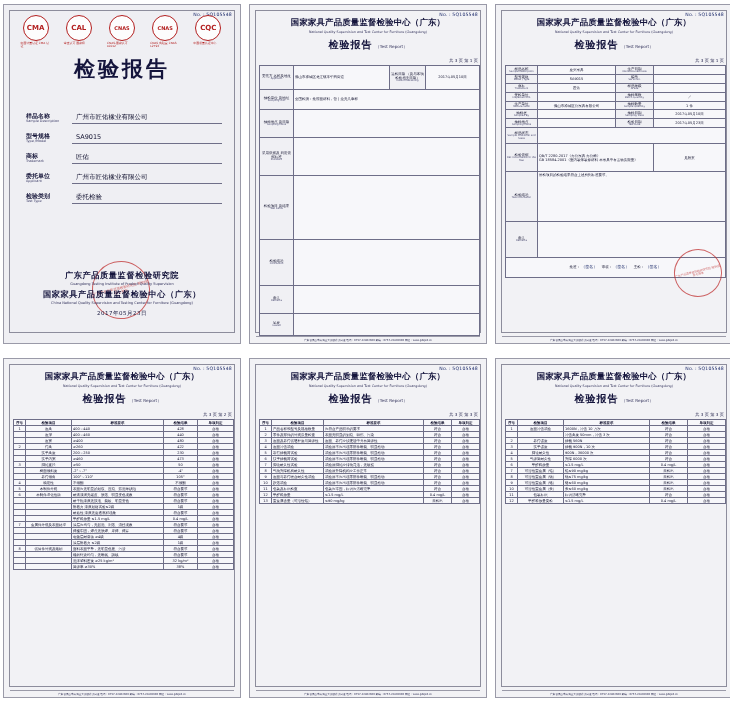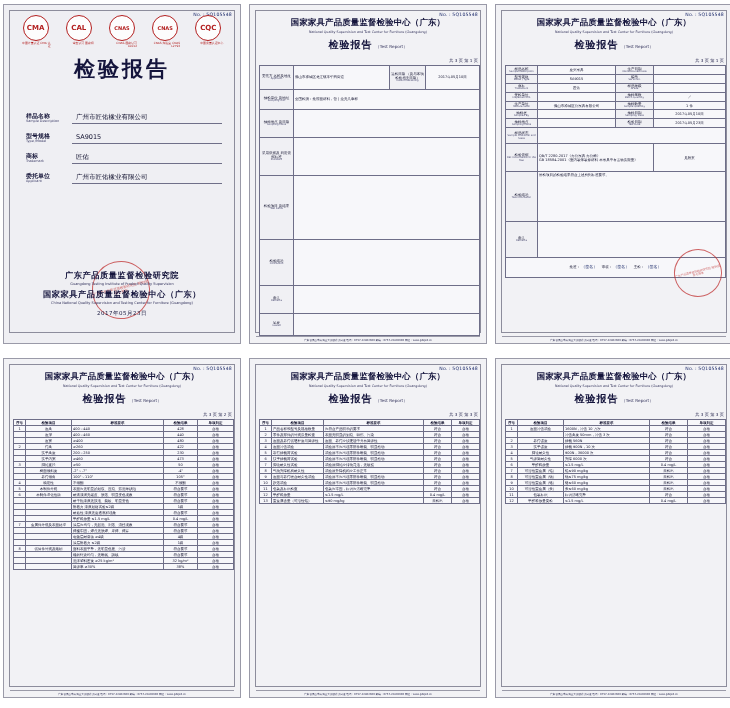--- a/index.html
+++ b/index.html
@@ -47,21 +47,21 @@
     color:#25254d;
   }
 
   
   .logos{
     position:absolute;top:10px;left:0;right:0;
     display:flex;justify-content:space-around;align-items:flex-start;
     padding:0 10px;
   }
   .logo{
-    width:30px;text-align:right;
+    width:30px;text-align:left;
   }
   .logo .ring{
     width:24px;height:24px;border-radius:50%;
     border:1.6px solid #b32020;
     margin:0 auto 1px;
     display:flex;align-items:center;justify-content:center;
     color:#b32020;font-size:7px;font-weight:bold;
     background:#fdfdfd;
   }
   .logo .cap{font-size:2.9px;color:#b32020;line-height:1.15;}
@@ -208,20 +208,27 @@
         </div>
         <div class="val">匠佑</div>
       </div>
       <div class="crow">
         <div class="lab">
           <div class="l1">委托单位</div>
           <div class="l2">Applicant</div>
         </div>
         <div class="val">广州市匠佑橡业有限公司</div>
       </div>
+      <div class="crow">
+        <div class="lab">
+          <div class="l1">检验类别</div>
+          <div class="l2">Test Type</div>
+        </div>
+        <div class="val">委托检验</div>
+      </div>
     </div>
 
     <div class="stamp" style="left:88px;bottom:24px;">广东产品质量监督检验研究院 检验报告专用章</div>
 
     <div class="cover-foot">
       <div class="f1">广东产品质量监督检验研究院</div>
       <div class="f2">Guangdong Testing Institute of Product Quality Supervision</div>
       <div class="f3">国家家具产品质量监督检验中心（广东）</div>
       <div class="f4">China National Quality Supervision and Testing Center for Furniture (Guangdong)</div>
       <div class="f5">2017年05月23日</div>

